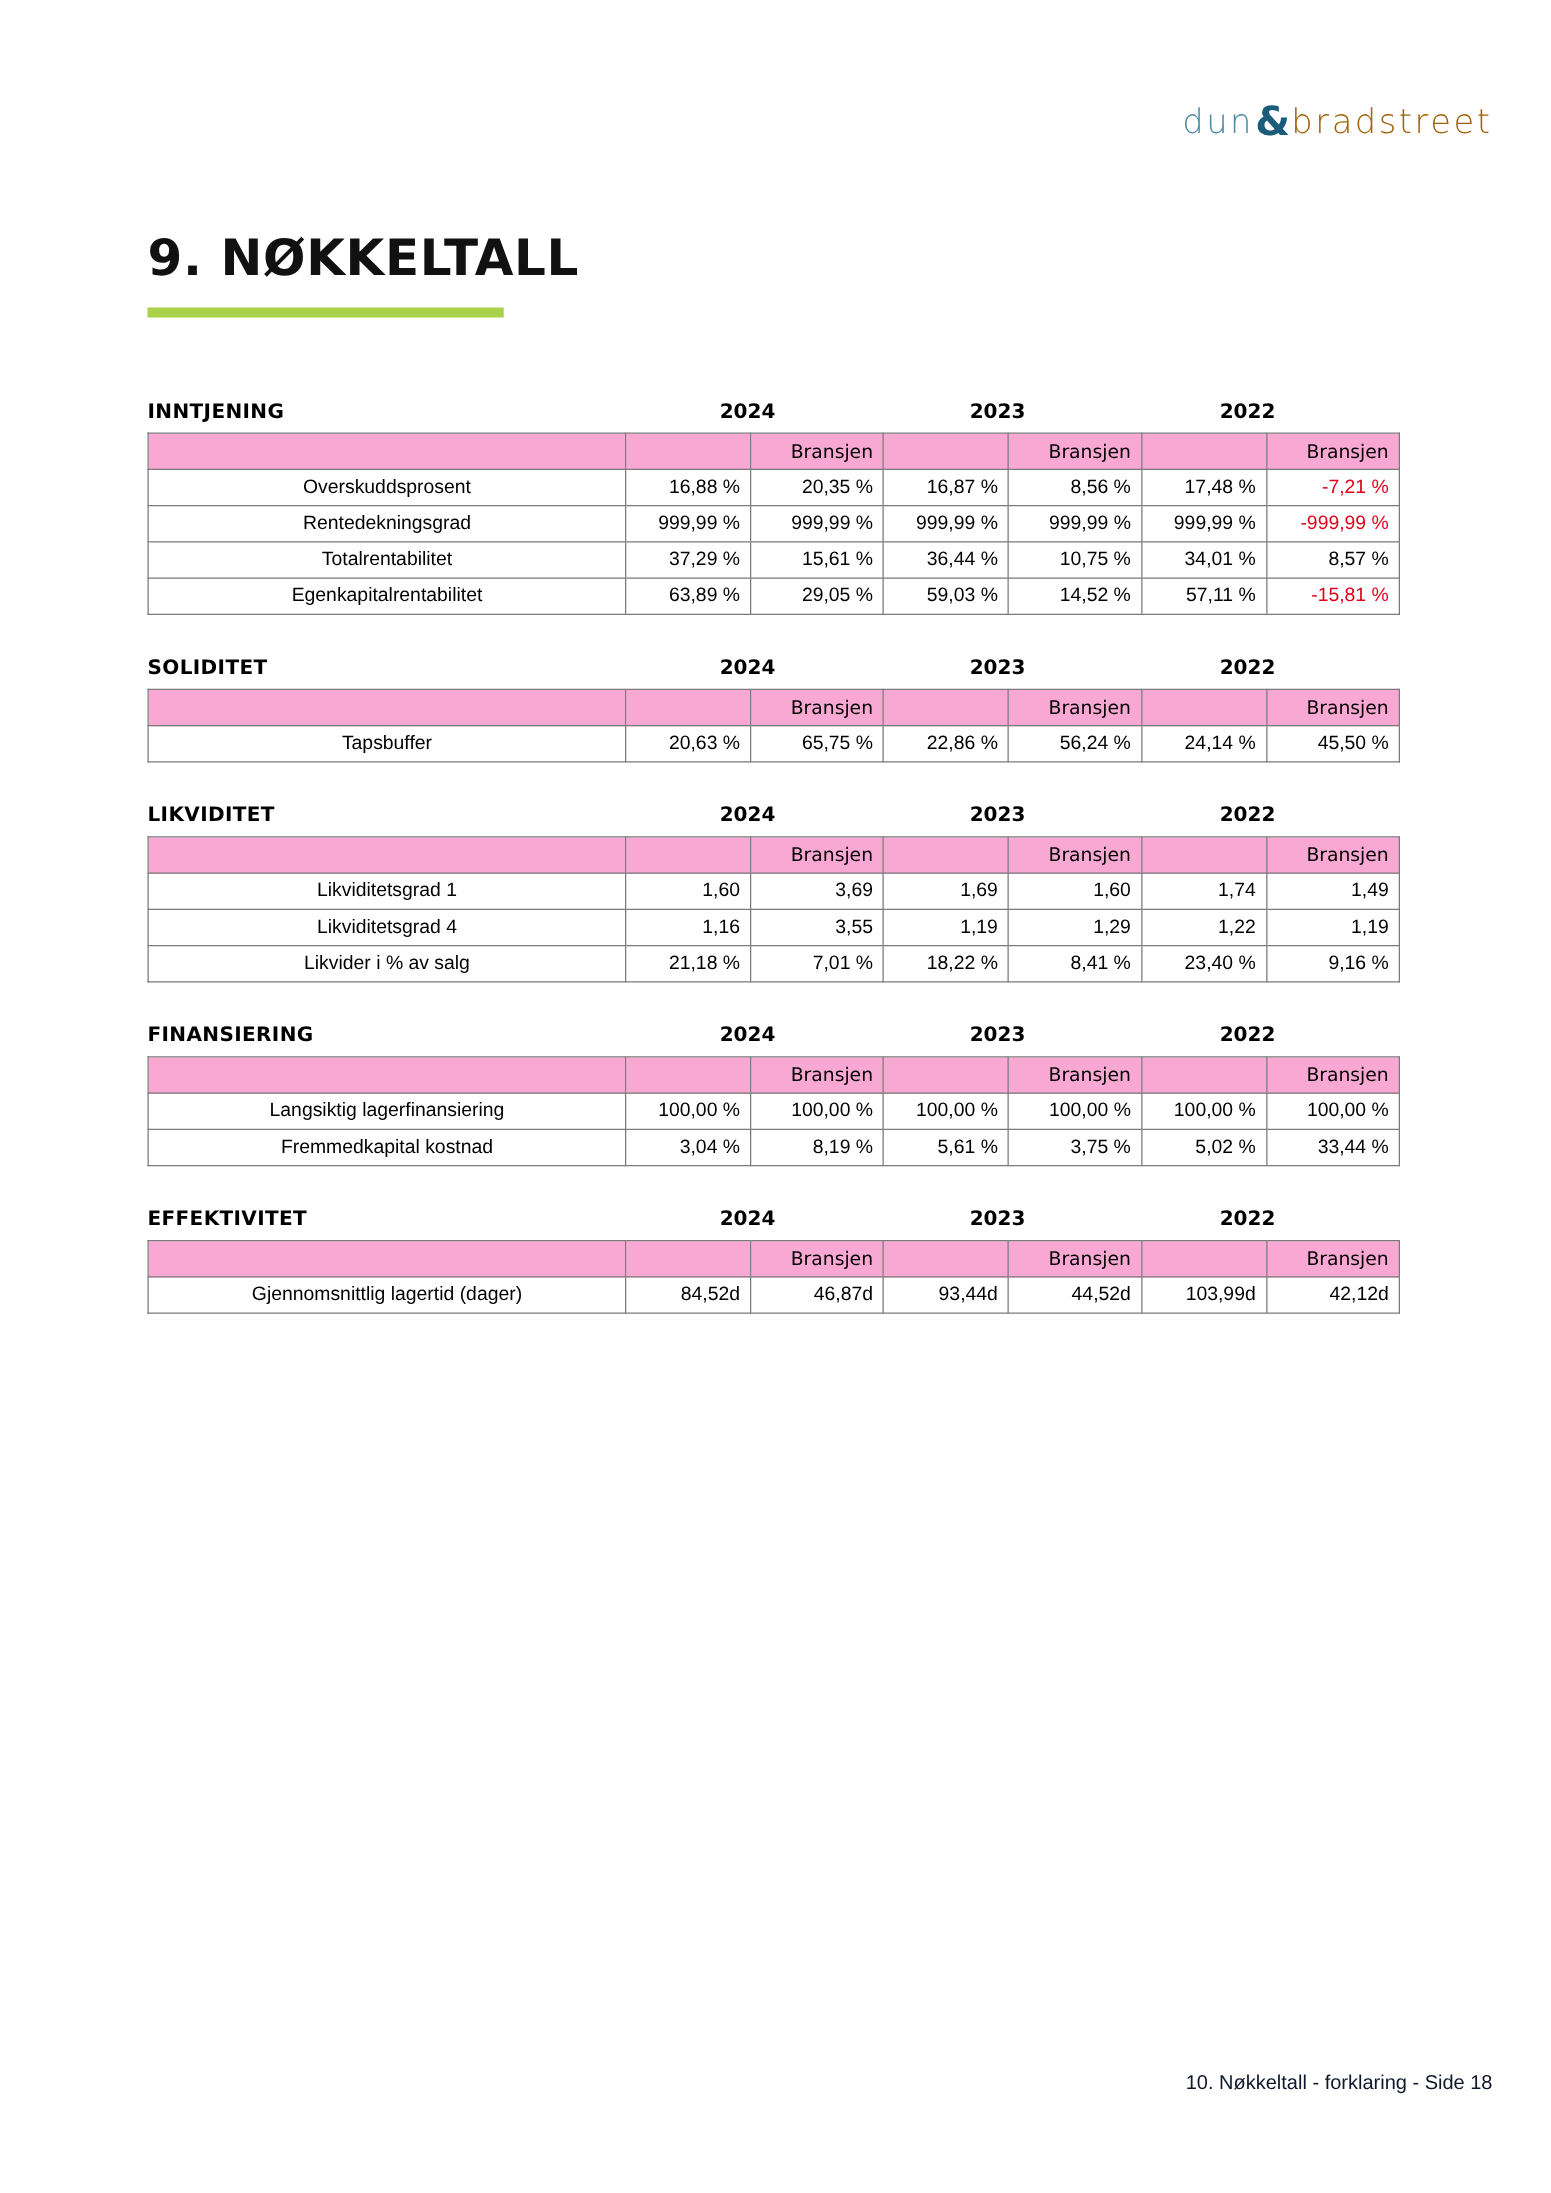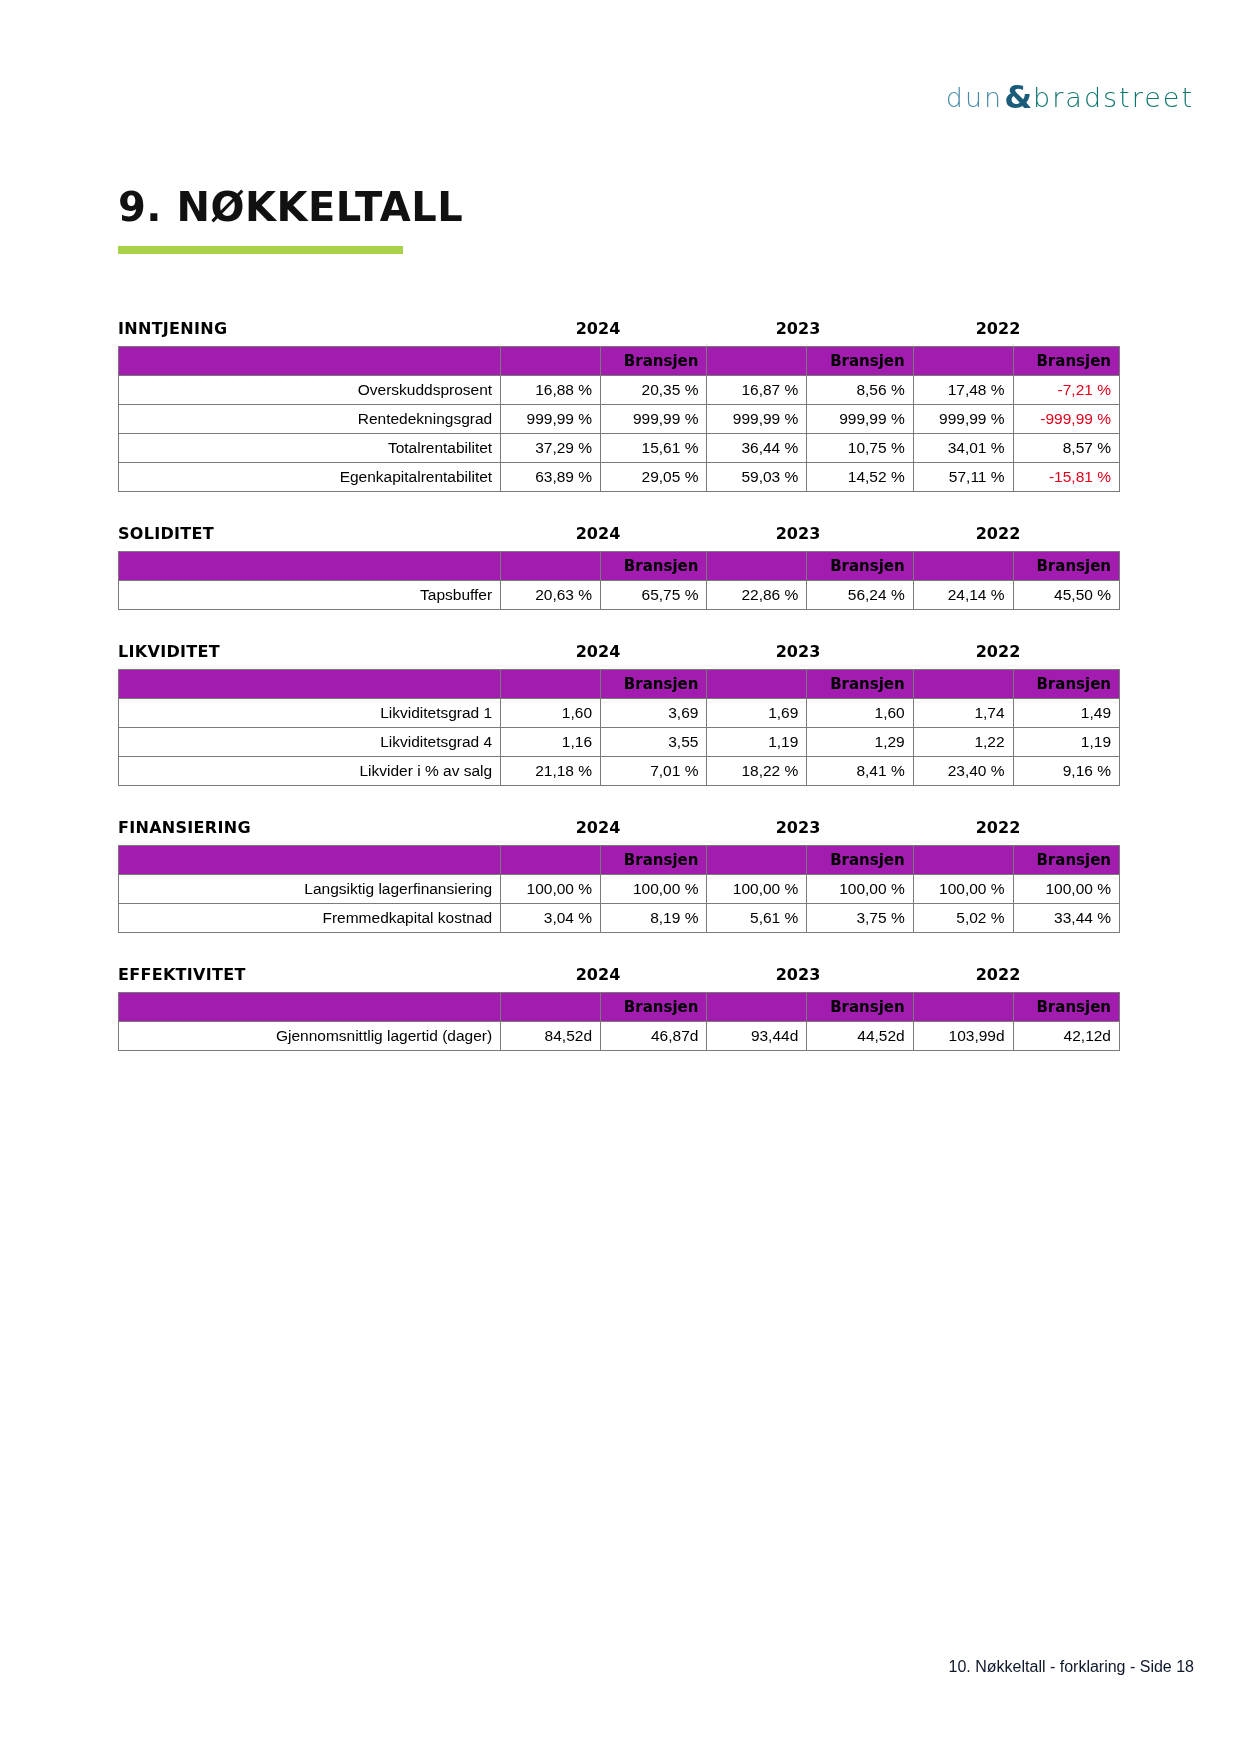--- a/index.html
+++ b/index.html
@@ -39,21 +39,21 @@
     white-space: nowrap;
   }
   .logo .amp {
     color: #1a5c7a;
     font-weight: 700;
     font-size: 32px;
     margin: 0 1px;
     letter-spacing: 0;
   }
   .logo .dun { color: #4a8ba8; }
-  .logo .bradstreet { color: #0f766e; }
+  .logo .bradstreet { color: #a16207; }
 
   
   .heading-wrap {
     position: absolute;
     top: 186px;
     left: 70px;
   }
   h1.page-title {
     margin: 0;
     font-size: 40px;
@@ -110,32 +110,32 @@
     font-size: 15.5px;
   }
   table.kt td, table.kt th {
     border: 1px solid #7a7a7a;
     height: 29px;
     padding: 0 8px;
     font-weight: normal;
     box-sizing: border-box;
   }
   table.kt thead td {
-    background: #a21caf;
-    font-weight: bold;
+    background: #f9a8d4;
+    font-weight: normal;
     font-family: "DejaVu Sans", sans-serif;
     font-size: 15px;
     text-align: right;
   }
   table.kt col.c-label { width: 352px; }
   table.kt col.c-val   { width: 92px; }
   table.kt col.c-bransje { width: 98px; }
 
   td.label {
-    text-align: right;
+    text-align: center;
     font-size: 15.5px;
   }
   td.num {
     text-align: right;
     font-variant-numeric: tabular-nums;
   }
   td.neg { color: #e1001a; }
 
   
   .footer {

